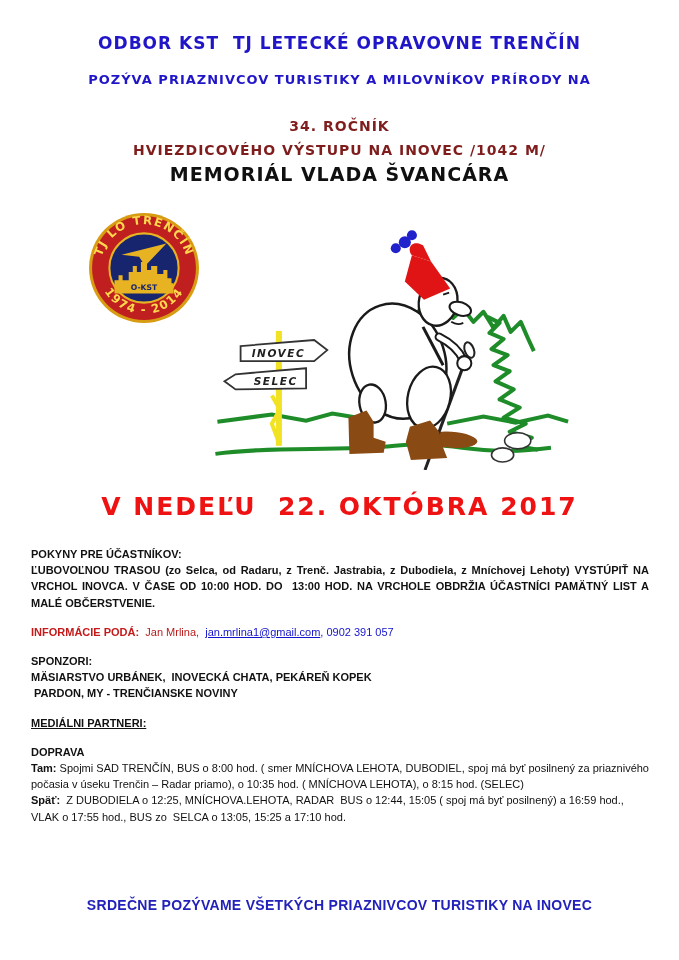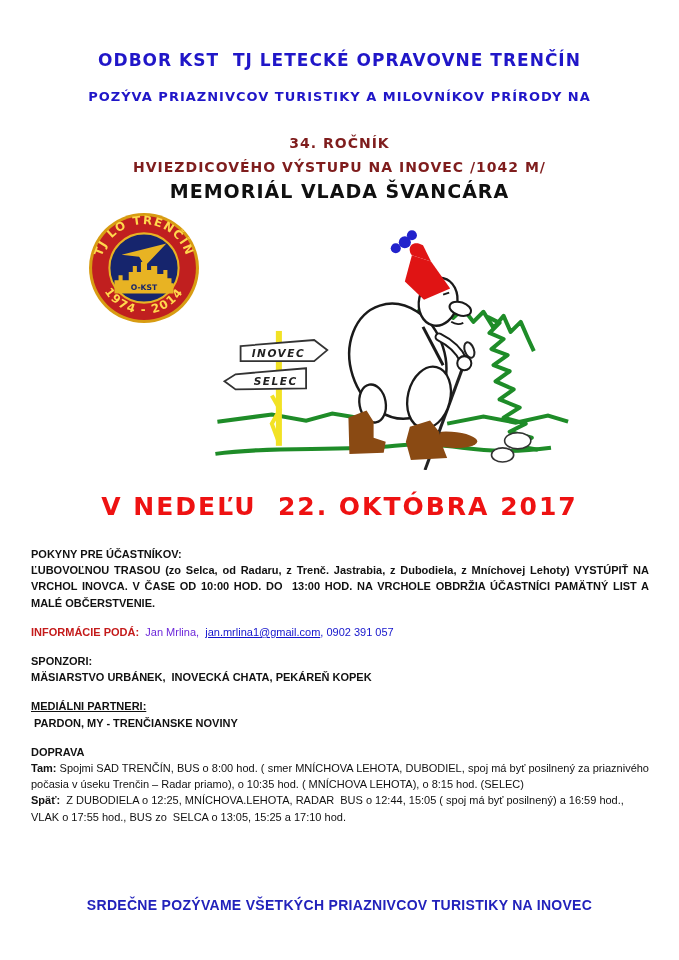--- a/index.html
+++ b/index.html
@@ -2,39 +2,39 @@
 <html><head>
 <meta charset="utf-8">
 <style>
   html,body{margin:0;padding:0;background:#888;}
   .page{
     position:relative;width:679px;height:960px;margin:0 auto;background:#ffffff;
     font-family:"Liberation Sans","DejaVu Sans",sans-serif;color:#111;overflow:hidden;
   }
   
   .deco{font-family:"DejaVu Sans","Liberation Sans",sans-serif;font-weight:800;letter-spacing:1px;text-align:center;white-space:pre;}
-  .hdr1{padding-top:50px;font-size:17px;color:#2016c8;}
+  .hdr1{padding-top:33px;font-size:17px;color:#2016c8;}
   .hdr2{margin-top:19px;font-size:13px;color:#2016c8;}
   .titleblock{margin-top:27px;line-height:24px;}
   .t-green{font-size:14px;color:#7f1d1d;}
   .t-black{font-size:19px;color:#101010;}
   .artrow{position:absolute;top:208px;left:0;width:679px;height:262px;}
   .logo-wrap{position:absolute;left:88px;top:4px;width:112px;height:112px;}
   .draw-wrap{position:absolute;left:213px;top:0;width:424px;height:262px;}
   .dateline{position:absolute;top:492px;left:0;width:679px;text-align:center;
     font-family:"DejaVu Sans","Liberation Sans",sans-serif;font-weight:700;letter-spacing:2px;
     font-size:25px;color:#ee1212;white-space:pre;}
   .textblock{position:absolute;top:546px;left:31px;width:618px;font-size:11px;line-height:16.2px;}
   .textblock p{margin:0;white-space:pre-wrap;}
   .bold{font-weight:bold;}
   .just{text-align:justify;}
   .gap{margin-top:13px !important;}
   .underline{text-decoration:underline;}
   .lbl-red{color:#c41a1a;font-weight:bold;}
-  .name-red{color:#6d28d9;text-align:right;}
+  .name-red{color:#b91c1c;text-align:right;}
   .link-blue{color:#1414cc;text-decoration:underline;cursor:pointer;}
   .phone-blue{color:#1414cc;}
   .footerline{position:absolute;top:897px;left:0;width:679px;text-align:center;
     font-weight:bold;font-size:14px;color:#2222bb;letter-spacing:.3px;}
   svg text{font-family:"DejaVu Sans","Liberation Sans",sans-serif;}
   .signtext{font-style:italic;font-weight:bold;letter-spacing:1.5px;}
 </style>
 </head>
 <body>
 
@@ -128,22 +128,22 @@
 
   <div class="textblock">
     <p class="bold">POKYNY PRE ÚČASTNÍKOV:</p>
     <p class="bold just">ĽUBOVOĽNOU TRASOU (zo Selca, od Radaru, z Trenč. Jastrabia, z Dubodiela, z Mníchovej Lehoty) VYSTÚPIŤ NA VRCHOL INOVCA. V ČASE OD 10:00 HOD. DO  13:00 HOD. NA VRCHOLE OBDRŽIA ÚČASTNÍCI PAMÄTNÝ LIST A  MALÉ OBČERSTVENIE.</p>
 
     <p class="gap"><span class="lbl-red">INFORMÁCIE PODÁ:</span><span class="name-red">  Jan Mrlina,  </span><span class="link-blue">jan.mrlina1@gmail.com</span><span class="phone-blue">, 0902 391 057</span></p>
 
     <p class="bold gap">SPONZORI:</p>
     <p class="bold">MÄSIARSTVO URBÁNEK,  INOVECKÁ CHATA, PEKÁREŇ KOPEK</p>
 
+    <p class="bold"> PARDON, MY - TRENČIANSKE NOVINY</p>
     <p class="bold gap underline">MEDIÁLNI PARTNERI:</p>
-    <p class="bold"> PARDON, MY - TRENČIANSKE NOVINY</p>
 
     <p class="bold gap">DOPRAVA</p>
     <p class="just"><span class="bold">Tam:</span><span> Spojmi SAD TRENČÍN, BUS o 8:00 hod. ( smer MNÍCHOVA LEHOTA, DUBODIEL, spoj má byť posilnený za priaznivého počasia v úseku Trenčin – Radar priamo), o 10:35 hod. ( MNÍCHOVA LEHOTA), o 8:15 hod. (SELEC)</span></p>
     <p><span class="bold">Späť:</span><span>  Z DUBODIELA o 12:25, MNÍCHOVA.LEHOTA, RADAR  BUS o 12:44, 15:05 ( spoj má byť posilnený) a 16:59 hod.,</span></p>
     <p>VLAK o 17:55 hod., BUS zo  SELCA o 13:05, 15:25 a 17:10 hod.</p>
   </div>
 
   <div class="footerline">SRDEČNE POZÝVAME VŠETKÝCH PRIAZNIVCOV TURISTIKY NA INOVEC</div>
 </div>
 

